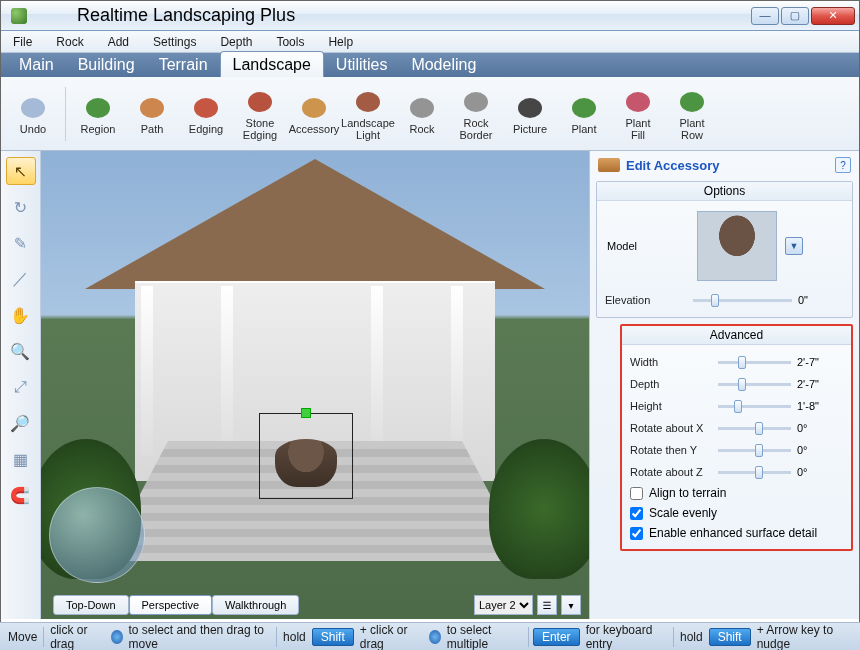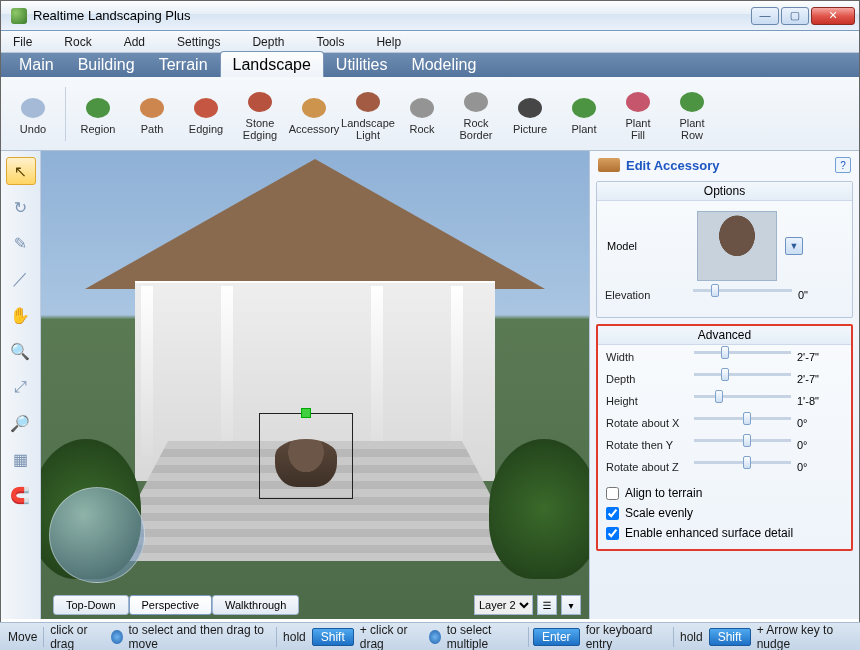--- a/index.html
+++ b/index.html
@@ -1,27 +1,27 @@
 <!DOCTYPE html>
 <html><head>
 <meta charset="utf-8">
 <style>
 * { box-sizing: border-box; margin: 0; padding: 0; font-family: "Segoe UI", Tahoma, sans-serif; font-size: 12px; }
 body { background: #fff; width: 860px; height: 650px; overflow: hidden; border: 1px solid #666; }
 
 
 .titlebar { height: 30px; background: linear-gradient(#fdfefe,#e6eef7 45%,#d7e4f2 46%,#eaf2fb); display:flex; align-items:center; padding:0 4px; border-bottom:1px solid #7a9ac0;}
 .titlebar .appicon { width:16px; height:16px; margin:0 6px; background: radial-gradient(circle at 30% 30%, #8fc96a,#3a7a2a); border-radius:3px;}
-.titlebar .title { flex:1; color:#000; font-size:13px; }
+.titlebar .title { flex:1; color:#000; font-size:18px;margin-left:44px; }
 .winbtns { display:flex; gap:2px; }
 .winbtn { width:28px; height:18px; border:1px solid #6b88ad; border-radius:3px; background:linear-gradient(#eaf2fc,#c9dcf2); display:flex; align-items:center; justify-content:center; color:#30517a; font-size:11px; line-height:1;}
 .winbtn.close { background:linear-gradient(#f5a7a1,#e0564c 50%,#c83228); color:#fff; border-color:#8a2a22; width:44px;}
 
 
-.menubar { height:22px; background:linear-gradient(#f7fafd,#e4ecf5); border-bottom:1px solid #b8c6d8; display:flex; align-items:center; padding:0 4px; gap:16px;}
+.menubar { height:22px; background:linear-gradient(#f7fafd,#e4ecf5); border-bottom:1px solid #b8c6d8; display:flex; align-items:center; padding:0 4px; gap:8px;}
 .menubar span { padding:2px 8px; color:#1a1a1a; cursor:default;}
 
 
 .tabrow { height:24px; background:linear-gradient(#6f8db2,#53749d); display:flex; align-items:flex-end; padding:0 6px; gap:0;}
 .tab { padding:4px 12px 3px; color:#fff; font-size:16px; border-top-left-radius:4px; border-top-right-radius:4px; cursor:default;}
 .tab.active { background:linear-gradient(#fdfefe,#eef3f9); color:#000; border:1px solid #7a95b8; border-bottom:none;}
 
 
 .ribbon { height:74px; background:linear-gradient(#f6f9fc,#e8eff7); border-bottom:1px solid #b0c0d4; display:flex; align-items:center; padding:2px 6px; gap:2px;}
 .rbtn { width:52px; height:64px; display:flex; flex-direction:column; align-items:center; justify-content:center; gap:2px; border-radius:3px; cursor:default; padding:2px 0;}
@@ -58,23 +58,23 @@
 
 .rightpanel { width:270px; background:linear-gradient(#f5f8fc,#e9f0f8); border-left:1px solid #b6c6da; padding:4px 6px 6px; overflow-y:auto;}
 .panelhdr { display:flex; align-items:center; gap:6px; padding:2px 2px 4px;}
 .panelhdr .ic { width:22px;height:14px;background:linear-gradient(#d8a060,#b07030);border-radius:2px;}
 .panelhdr .t { color:#1e57c2; font-weight:600; font-size:13px; flex:1;}
 .panelhdr .help { width:16px;height:16px;border:1px solid #6fa0d8;color:#1e57c2;display:flex;align-items:center;justify-content:center;font-size:10px;background:#eef5fd;border-radius:2px;}
 
 .section { border:1px solid #b7c6da; border-radius:2px; margin:4px 0 6px; background:linear-gradient(#f9fbfd,#eef4fa);}
 .secthdr { text-align:center; font-size:12px; padding:2px 0; border-bottom:1px solid #cdd9e8; background:linear-gradient(#f2f7fc,#e4edf6);}
 .section .body { padding:6px 8px;}
-.section.advanced { border:2px solid #e03a2c; }
-
-.proprow { display:flex; align-items:flex-start; height:22px; gap:6px;}
+.section.advanced { border:2px solid #e03a2c;margin-left:24px; }
+
+.proprow { display:flex; align-items:center; height:22px; gap:6px;}
 .proprow .plabel { width:82px; font-size:11px; color:#222;}
 .proprow .slider { flex:1; display:flex; align-items:center;}
 .proprow .slider .track { flex:1; height:3px; background:#c6d3e4; position:relative;}
 .proprow .slider .thumb { position:absolute; top:-5px; width:8px; height:13px; background:linear-gradient(#fafcff,#cfe0f2); border:1px solid #7fa3cc; border-radius:2px;}
 .proprow .val { width:46px; font-size:11px; text-align:left;}
 .chkrow { display:flex; align-items:center; gap:6px; height:20px; font-size:11px;}
 .chkrow input { width:13px; height:13px;}
 
 .modelrow { display:flex; align-items:center; gap:8px; padding:4px 2px 8px;}
 .modelrow .plabel{width:82px;font-size:11px;}

